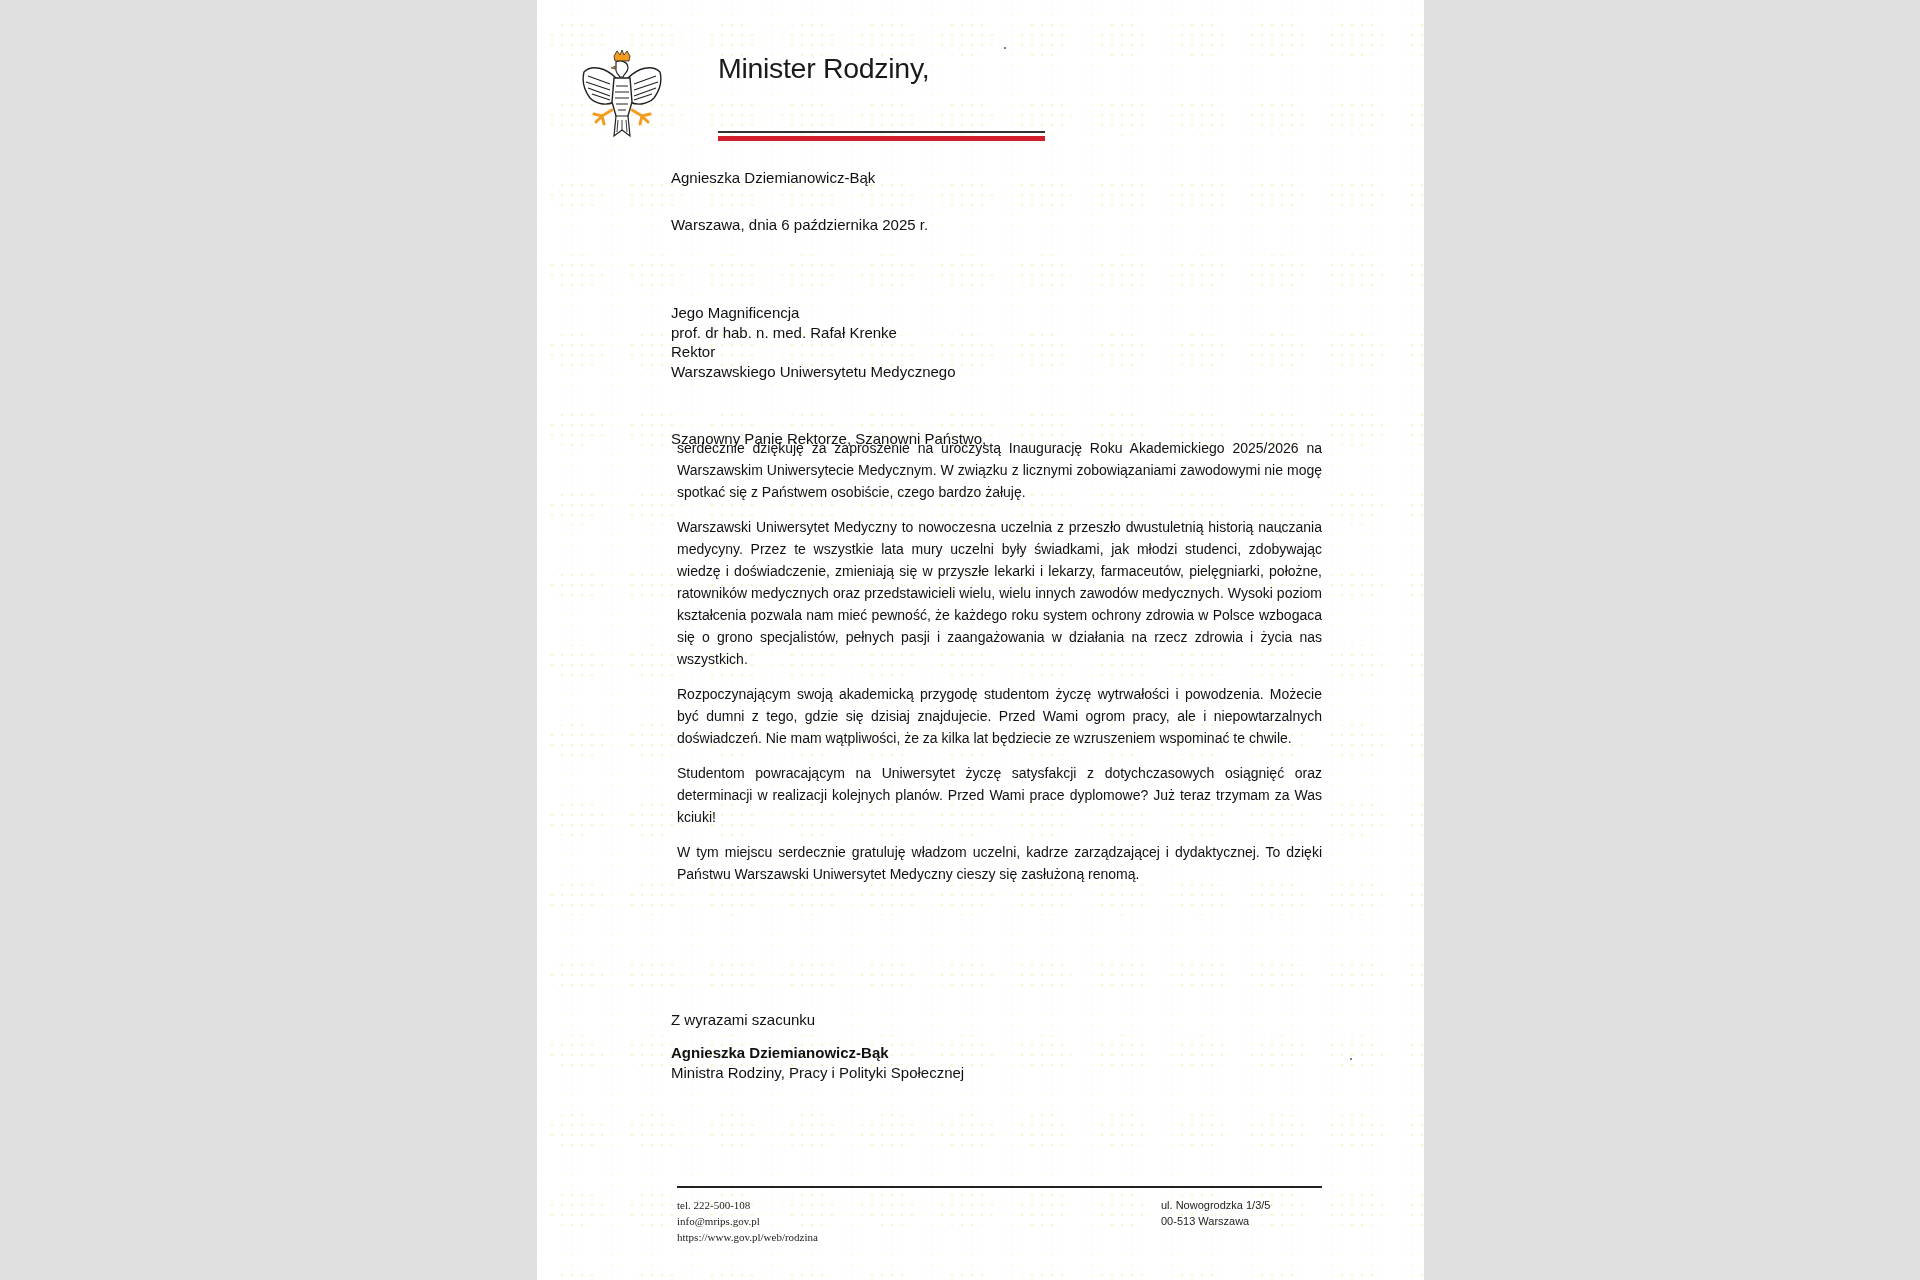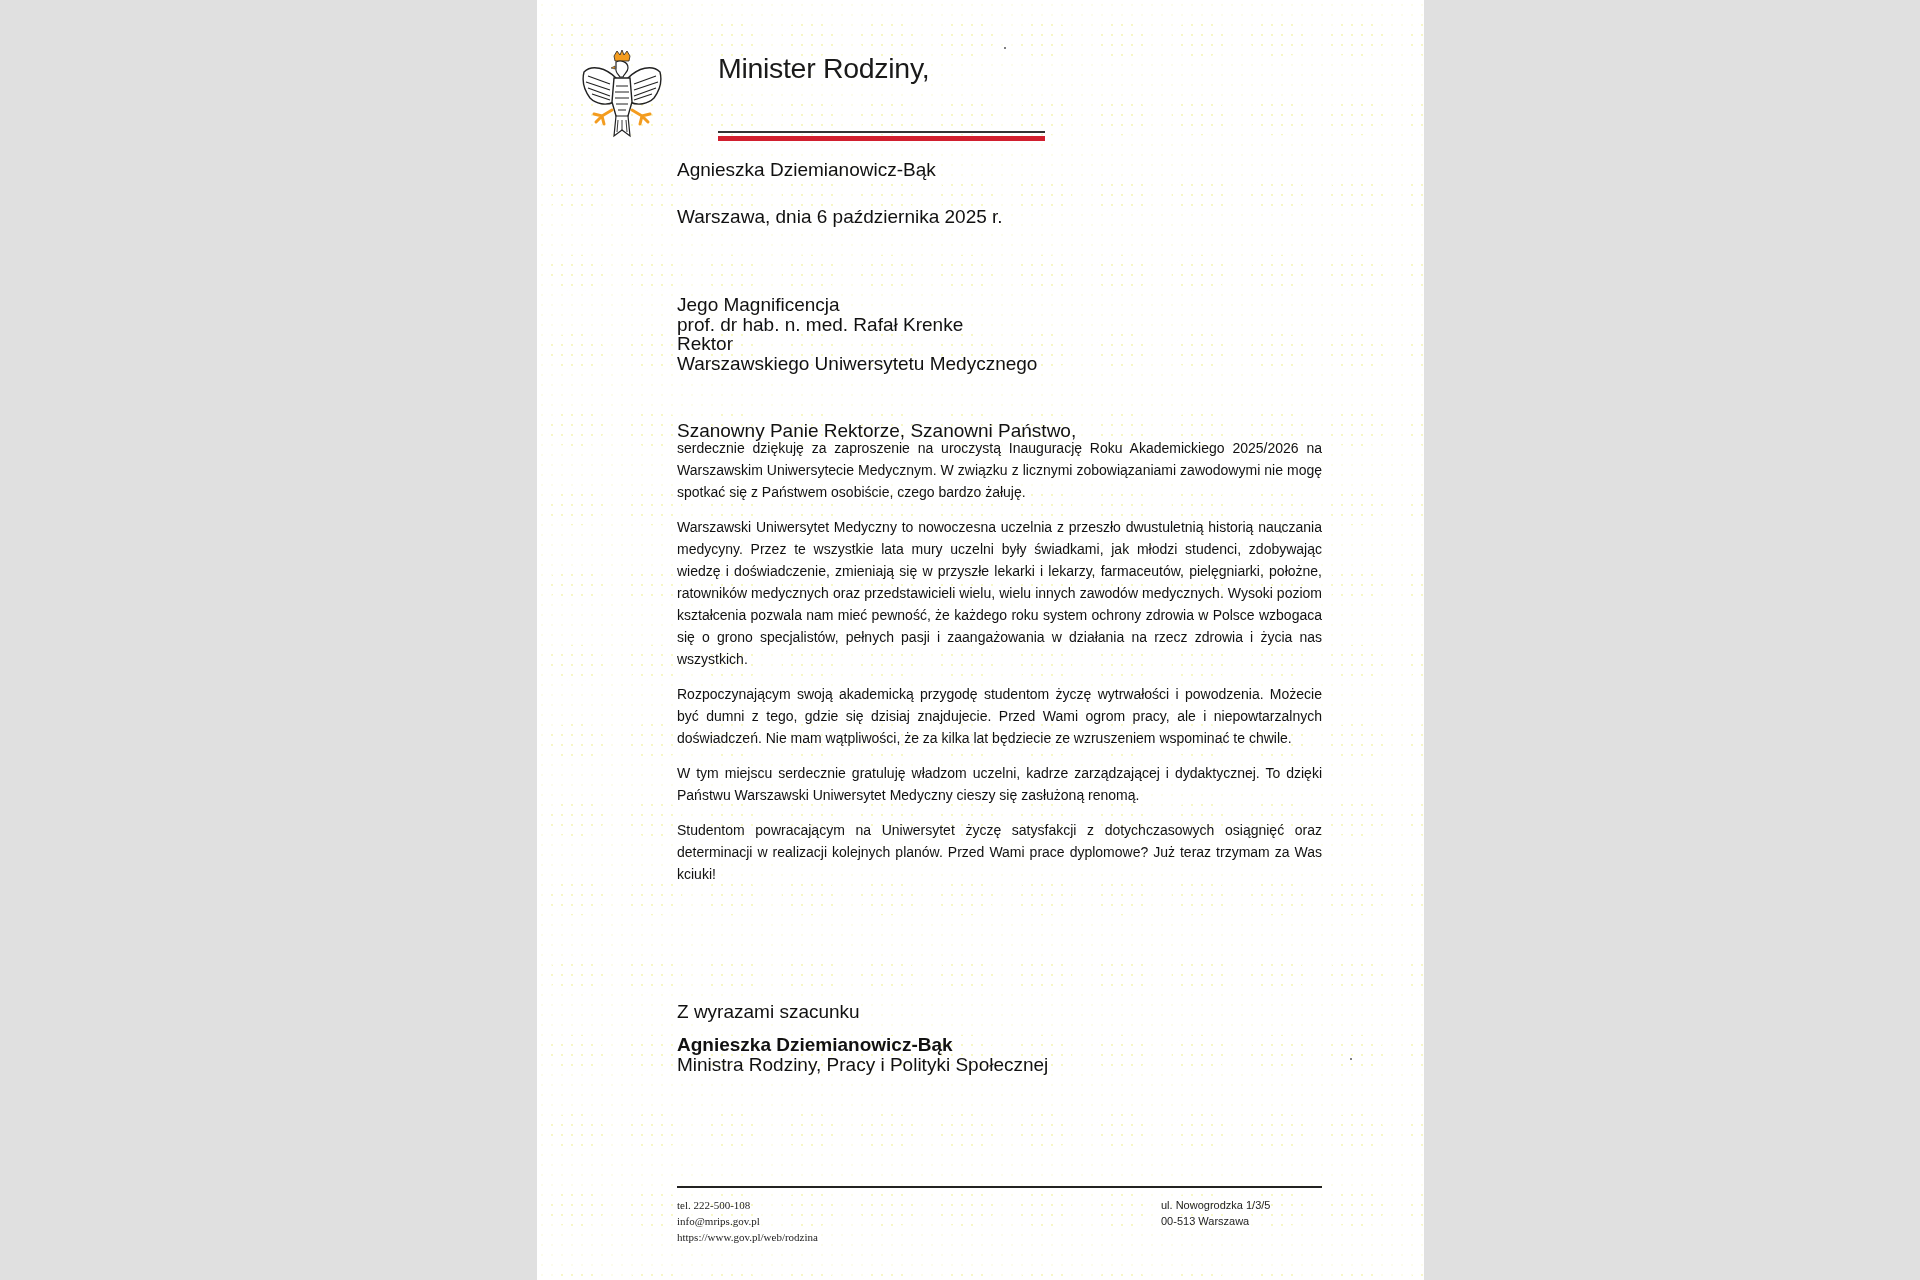--- a/index.html
+++ b/index.html
@@ -66,24 +66,25 @@
     .rule-red {
       position: absolute;
       left: 138px;
       top: 86px;
       width: 327px;
       height: 5px;
       background: #d11f2e;
     }
     .text {
       position: absolute;
-      left: 140px;
-      font-size: 19px;
+      left: 134px;
+      font-size: 15px;
       line-height: 19.6px;
       color: #111;
+      margin-top: 8px;
     }
     .sender-name { top: 160px; }
     .date { top: 207px; text-align: center; }
     .recipient { top: 295px; }
     .recipient .bold { font-weight: normal; }
     .salutation { top: 421px; }
     .body-text {
       position: absolute;
       left: 140px;
       top: 437px;
@@ -170,22 +171,22 @@
     <div>Rektor</div>
     <div>Warszawskiego Uniwersytetu Medycznego</div>
   </div>
 
   <div class="text salutation">Szanowny Panie Rektorze, Szanowni Państwo,</div>
 
   <div class="body-text">
     <p>serdecznie dziękuję za zaproszenie na uroczystą Inaugurację Roku Akademickiego 2025/2026 na Warszawskim Uniwersytecie Medycznym. W związku z licznymi zobowiązaniami zawodowymi nie mogę spotkać się z Państwem osobiście, czego bardzo żałuję.</p>
     <p>Warszawski Uniwersytet Medyczny to nowoczesna uczelnia z przeszło dwustuletnią historią nauczania medycyny. Przez te wszystkie lata mury uczelni były świadkami, jak młodzi studenci, zdobywając wiedzę i doświadczenie, zmieniają się w przyszłe lekarki i lekarzy, farmaceutów, pielęgniarki, położne, ratowników medycznych oraz przedstawicieli wielu, wielu innych zawodów medycznych. Wysoki poziom kształcenia pozwala nam mieć pewność, że każdego roku system ochrony zdrowia w Polsce wzbogaca się o grono specjalistów, pełnych pasji i zaangażowania w działania na rzecz zdrowia i życia nas wszystkich.</p>
     <p>Rozpoczynającym swoją akademicką przygodę studentom życzę wytrwałości i powodzenia. Możecie być dumni z tego, gdzie się dzisiaj znajdujecie. Przed Wami ogrom pracy, ale i niepowtarzalnych doświadczeń. Nie mam wątpliwości, że za kilka lat będziecie ze wzruszeniem wspominać te chwile.</p>
+    <p>Studentom powracającym na Uniwersytet życzę satysfakcji z dotychczasowych osiągnięć oraz determinacji w realizacji kolejnych planów. Przed Wami prace dyplomowe? Już teraz trzymam za Was kciuki!</p>
     <p>W tym miejscu serdecznie gratuluję władzom uczelni, kadrze zarządzającej i dydaktycznej. To dzięki Państwu Warszawski Uniwersytet Medyczny cieszy się zasłużoną renomą.</p>
-    <p>Studentom powracającym na Uniwersytet życzę satysfakcji z dotychczasowych osiągnięć oraz determinacji w realizacji kolejnych planów. Przed Wami prace dyplomowe? Już teraz trzymam za Was kciuki!</p>
   </div>
 
   <div class="text closing">Z wyrazami szacunku</div>
 
   <div class="text signature">
     <div class="bold">Agnieszka Dziemianowicz-Bąk</div>
     <div>Ministra Rodziny, Pracy i Polityki Społecznej</div>
   </div>
 
   <div class="footer-rule"></div>

